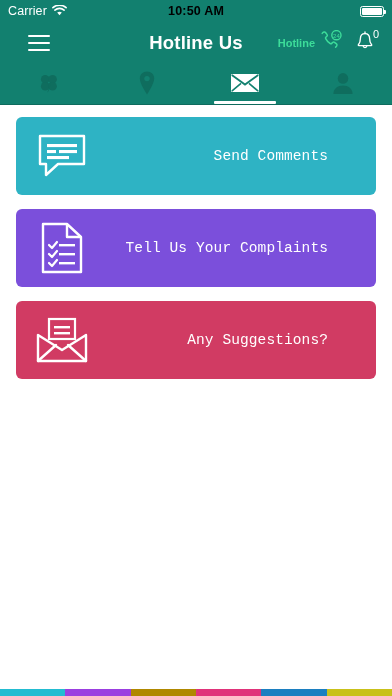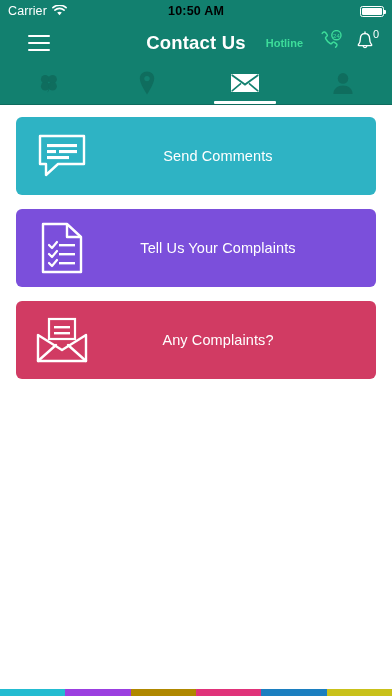--- a/index.html
+++ b/index.html
@@ -117,21 +117,21 @@
     margin-left: auto;
     display: flex;
     align-items: center;
     gap: 9px;
     z-index: 2;
     padding-right: 4px;
   }
   .hotline {
     display: flex;
     align-items: center;
-    gap: 16px;
+    gap: 4px;
     cursor: pointer;
   }
   .hotline-label {
     color: #3DDC9A;
     font-size: 11px;
     font-weight: bold;
   }
   .bell-wrap {
     position: relative;
     width: 26px;
@@ -204,23 +204,24 @@
     width: 92px;
     flex: 0 0 92px;
     display: flex;
     align-items: center;
     justify-content: center;
   }
   .card-label {
     flex: 1;
     color: #ffffff;
     font-size: 14.5px;
-    text-align: center;
+    text-align: right;
     padding-right: 48px;
     letter-spacing: 0.1px;
+    font-family: Liberation Mono, monospace;
   }
 
   
   .colorstrip {
     position: absolute;
     left: 0;
     right: 0;
     bottom: 0;
     height: 7px;
     display: flex;
@@ -248,21 +249,21 @@
       </div>
   </div>
 </div>
 
 <div class="navbar">
   <div class="hamburger">
     <span></span>
       <span></span>
       <span></span>
   </div>
-  <div class="nav-title">Contact Us</div>
+  <div class="nav-title">Hotline Us</div>
   <div class="nav-right">
     <div class="hotline">
       <span class="hotline-label">Hotline</span>
       <span>
         <svg width="24" height="22" viewBox="0 0 24 22">
           <path d="M3.2 3.4 c1.1-1.4 2.6-1.8 3.3-0.9 l1.6 2.1 c0.5 0.7 0.3 1.3-0.4 1.9 l-0.9 0.8 c-0.4 0.4-0.4 0.8-0.1 1.4 0.9 1.9 2.6 3.7 4.5 4.8 0.6 0.3 1.1 0.3 1.5-0.1 l0.9-0.9 c0.6-0.6 1.2-0.7 1.9-0.2 l2 1.6 c0.9 0.7 0.5 2.2-0.9 3.3" stroke="#3DDC9A" stroke-width="1.5" fill="none" stroke-linecap="round"></path>
           <circle cx="17.4" cy="5.2" r="4.6" stroke="#3DDC9A" stroke-width="1.4" fill="none"></circle>
           <text x="17.4" y="7.6" font-size="6" font-family="Liberation Sans, sans-serif" fill="#3DDC9A" text-anchor="middle">24</text>
         </svg>
       </span>
@@ -360,21 +361,21 @@
   <div class="card" style="background:#D13B63">
     <div class="card-icon">
       <svg width="52" height="46" viewBox="0 0 52 46">
         <rect x="13" y="2" width="26" height="20" stroke="#ffffff" stroke-width="2.2" fill="none"></rect>
         <rect x="18" y="9" width="16" height="2.4" fill="#ffffff"></rect>
         <rect x="18" y="15" width="16" height="2.4" fill="#ffffff"></rect>
         <path d="M2 18 v26 h48 v-26 l-24 15 Z" stroke="#ffffff" stroke-width="2.4" fill="none" stroke-linejoin="round"></path>
         <path d="M2 44 L20 28 M50 44 L32 28" stroke="#ffffff" stroke-width="2.4" fill="none" stroke-linecap="round"></path>
       </svg>
     </div>
-    <div class="card-label">Any Complaints?</div>
+    <div class="card-label">Any Suggestions?</div>
   </div>
 
 </div>
 
 <div class="colorstrip">
   <div style="background: rgb(35, 188, 209);"></div>
   <div style="background: rgb(155, 63, 224);"></div>
   <div style="background: rgb(176, 136, 0);"></div>
   <div style="background: rgb(224, 51, 122);"></div>
   <div style="background: rgb(28, 127, 192);"></div>

